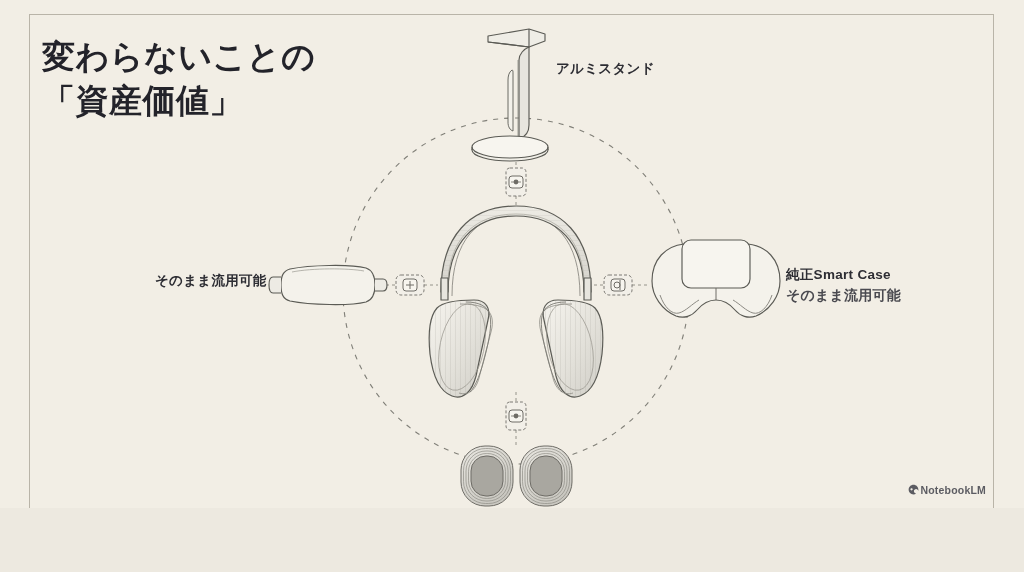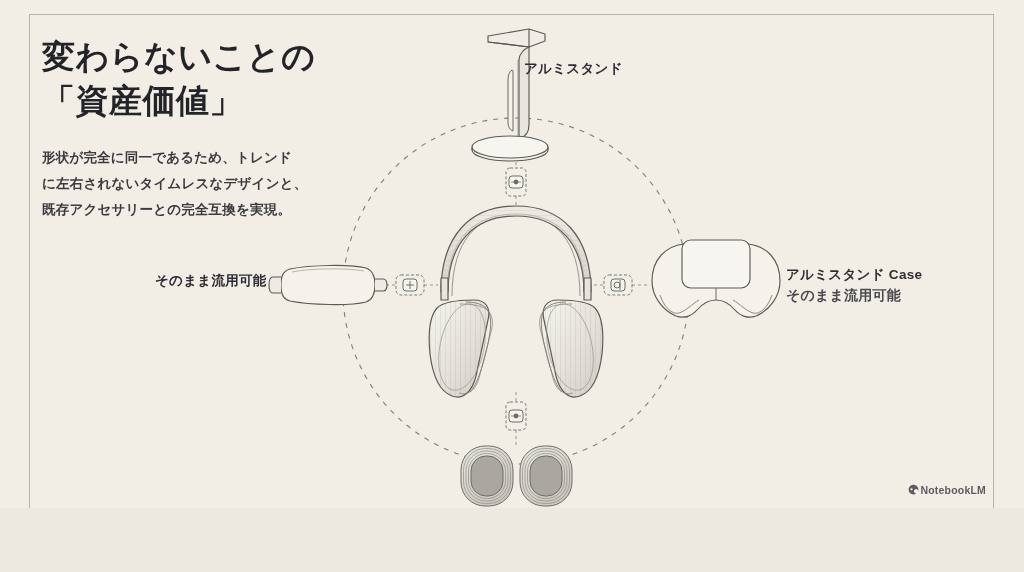--- a/index.html
+++ b/index.html
@@ -67,21 +67,21 @@
     white-space: nowrap;
   }
   .dia-sub {
     display: block;
     font-size: 14px;
     font-weight: 600;
     letter-spacing: 0.2px;
     color: #4A4A50;
     margin-top: 3px;
   }
-  #label-stand   { left: 524px; top: 60px; }
+  #label-stand   { left: 556px; top: 60px; }
   #label-cover   { left: 155px; top: 272px; }
   #label-case    { left: 786px; top: 266px; }
   #label-earpad  { left: 434px; top: 518px; }
 
   
   #watermark {
     position: absolute;
     right: 38px;
     bottom: 12px;
     display: flex;
@@ -269,35 +269,32 @@
         <rect x="611" y="279" width="14" height="12" rx="3" stroke-width="1" fill="#F7F5EF"></rect>
         <circle cx="617" cy="285" r="3" stroke-width="1"></circle>
         <path d="M620 280 L620 290" stroke-width="1"></path>
       </g>
     </g>
   </svg>
 
   <div id="text-block">
     <h1 id="page-title">変わらないことの
 「資産価値」</h1>
-    <p id="page-subtitle">形状が完全に同一であるため、トレンド
-に左右されないタイムレスなデザインと、
-既存アクセサリーとの完全互換を実現。</p>
   </div>
 
   <div class="dia-label" id="label-stand">
     <span>アルミスタンド</span>
   </div>
 
   <div class="dia-label" id="label-cover">
     <span>そのまま流用可能</span>
   </div>
 
   <div class="dia-label" id="label-case">
-    <span>アルミスタンド Case</span>
+    <span>純正Smart Case</span>
     <span class="dia-sub">そのまま流用可能</span>
   </div>
 
 
   <div id="watermark">
     <svg width="13" height="13" viewBox="0 0 24 24" aria-hidden="true">
       <path d="M12 3 C7 3 3 7 3 12 C3 17 7 21 12 21 C14 21 15.6 20.3 16.8 19.2
                C14.6 19 12.8 17.2 12.8 15 C12.8 12.8 14.6 11 16.8 11
                C19 11 20.8 12.8 20.9 15 C21 14.1 21 13 21 12 C21 7 17 3 12 3 Z
                M8.4 9.5 C9.6 9.5 10.5 10.4 10.5 11.6 C10.5 12.8 9.6 13.7 8.4 13.7

